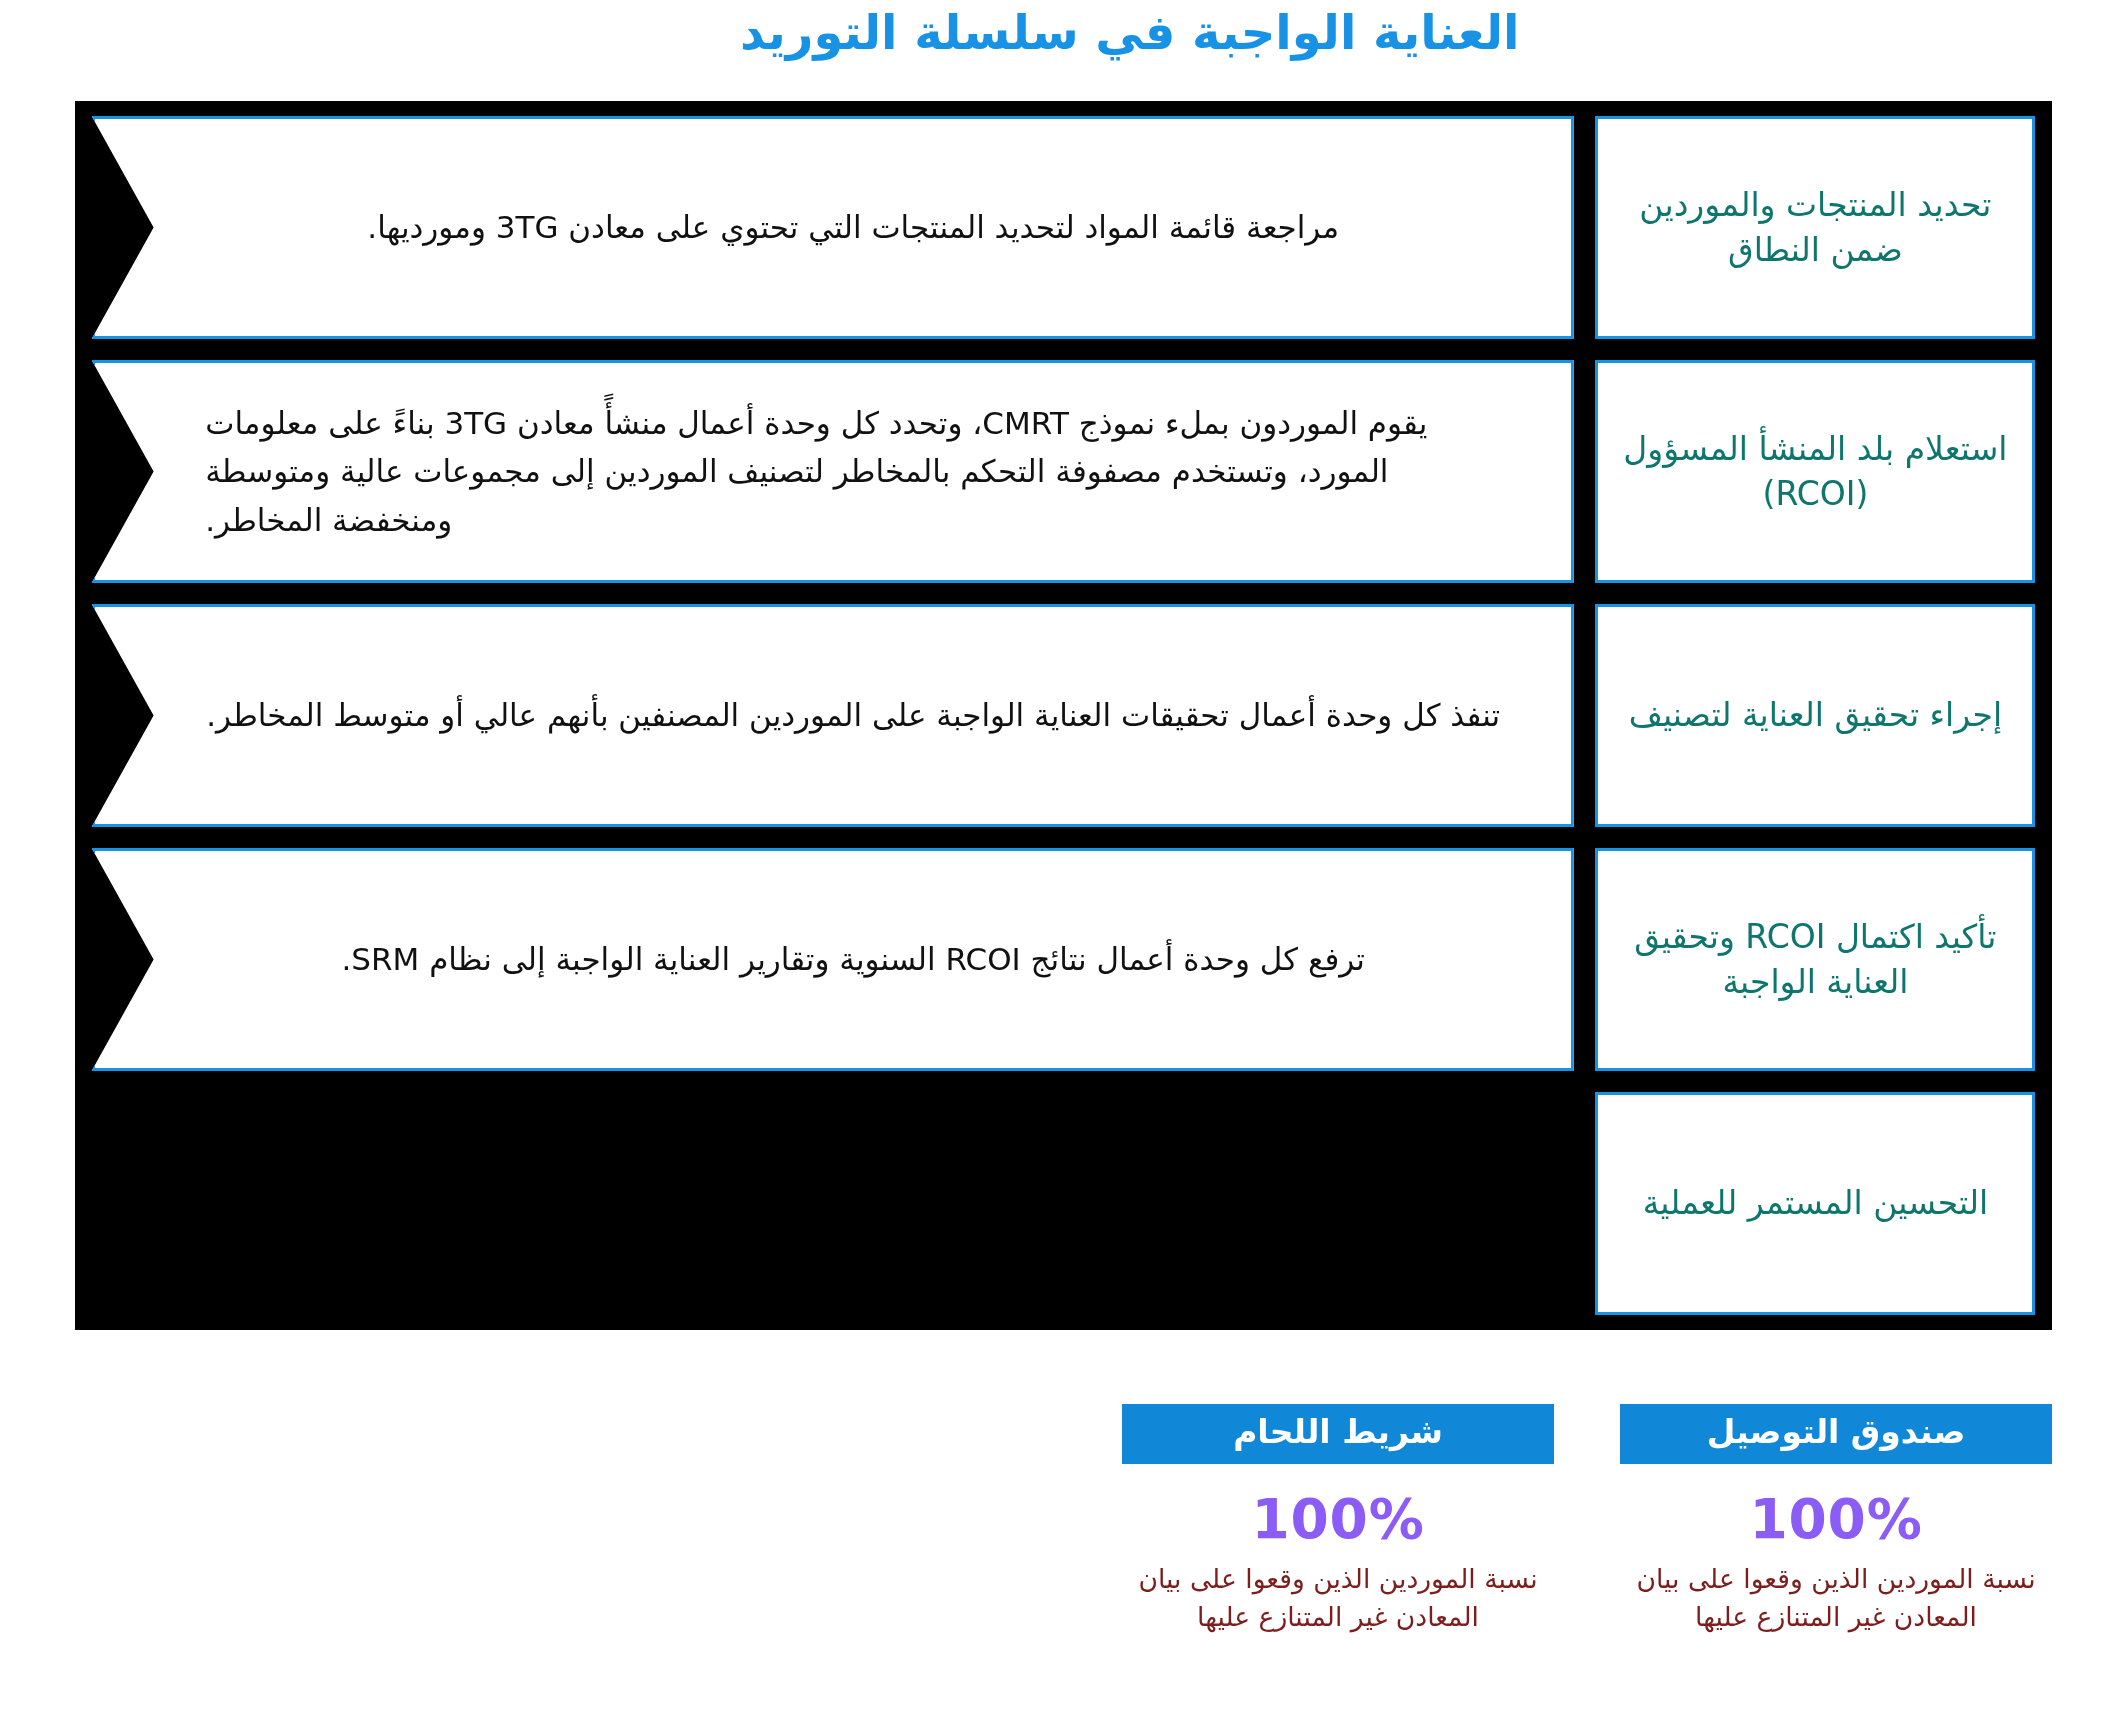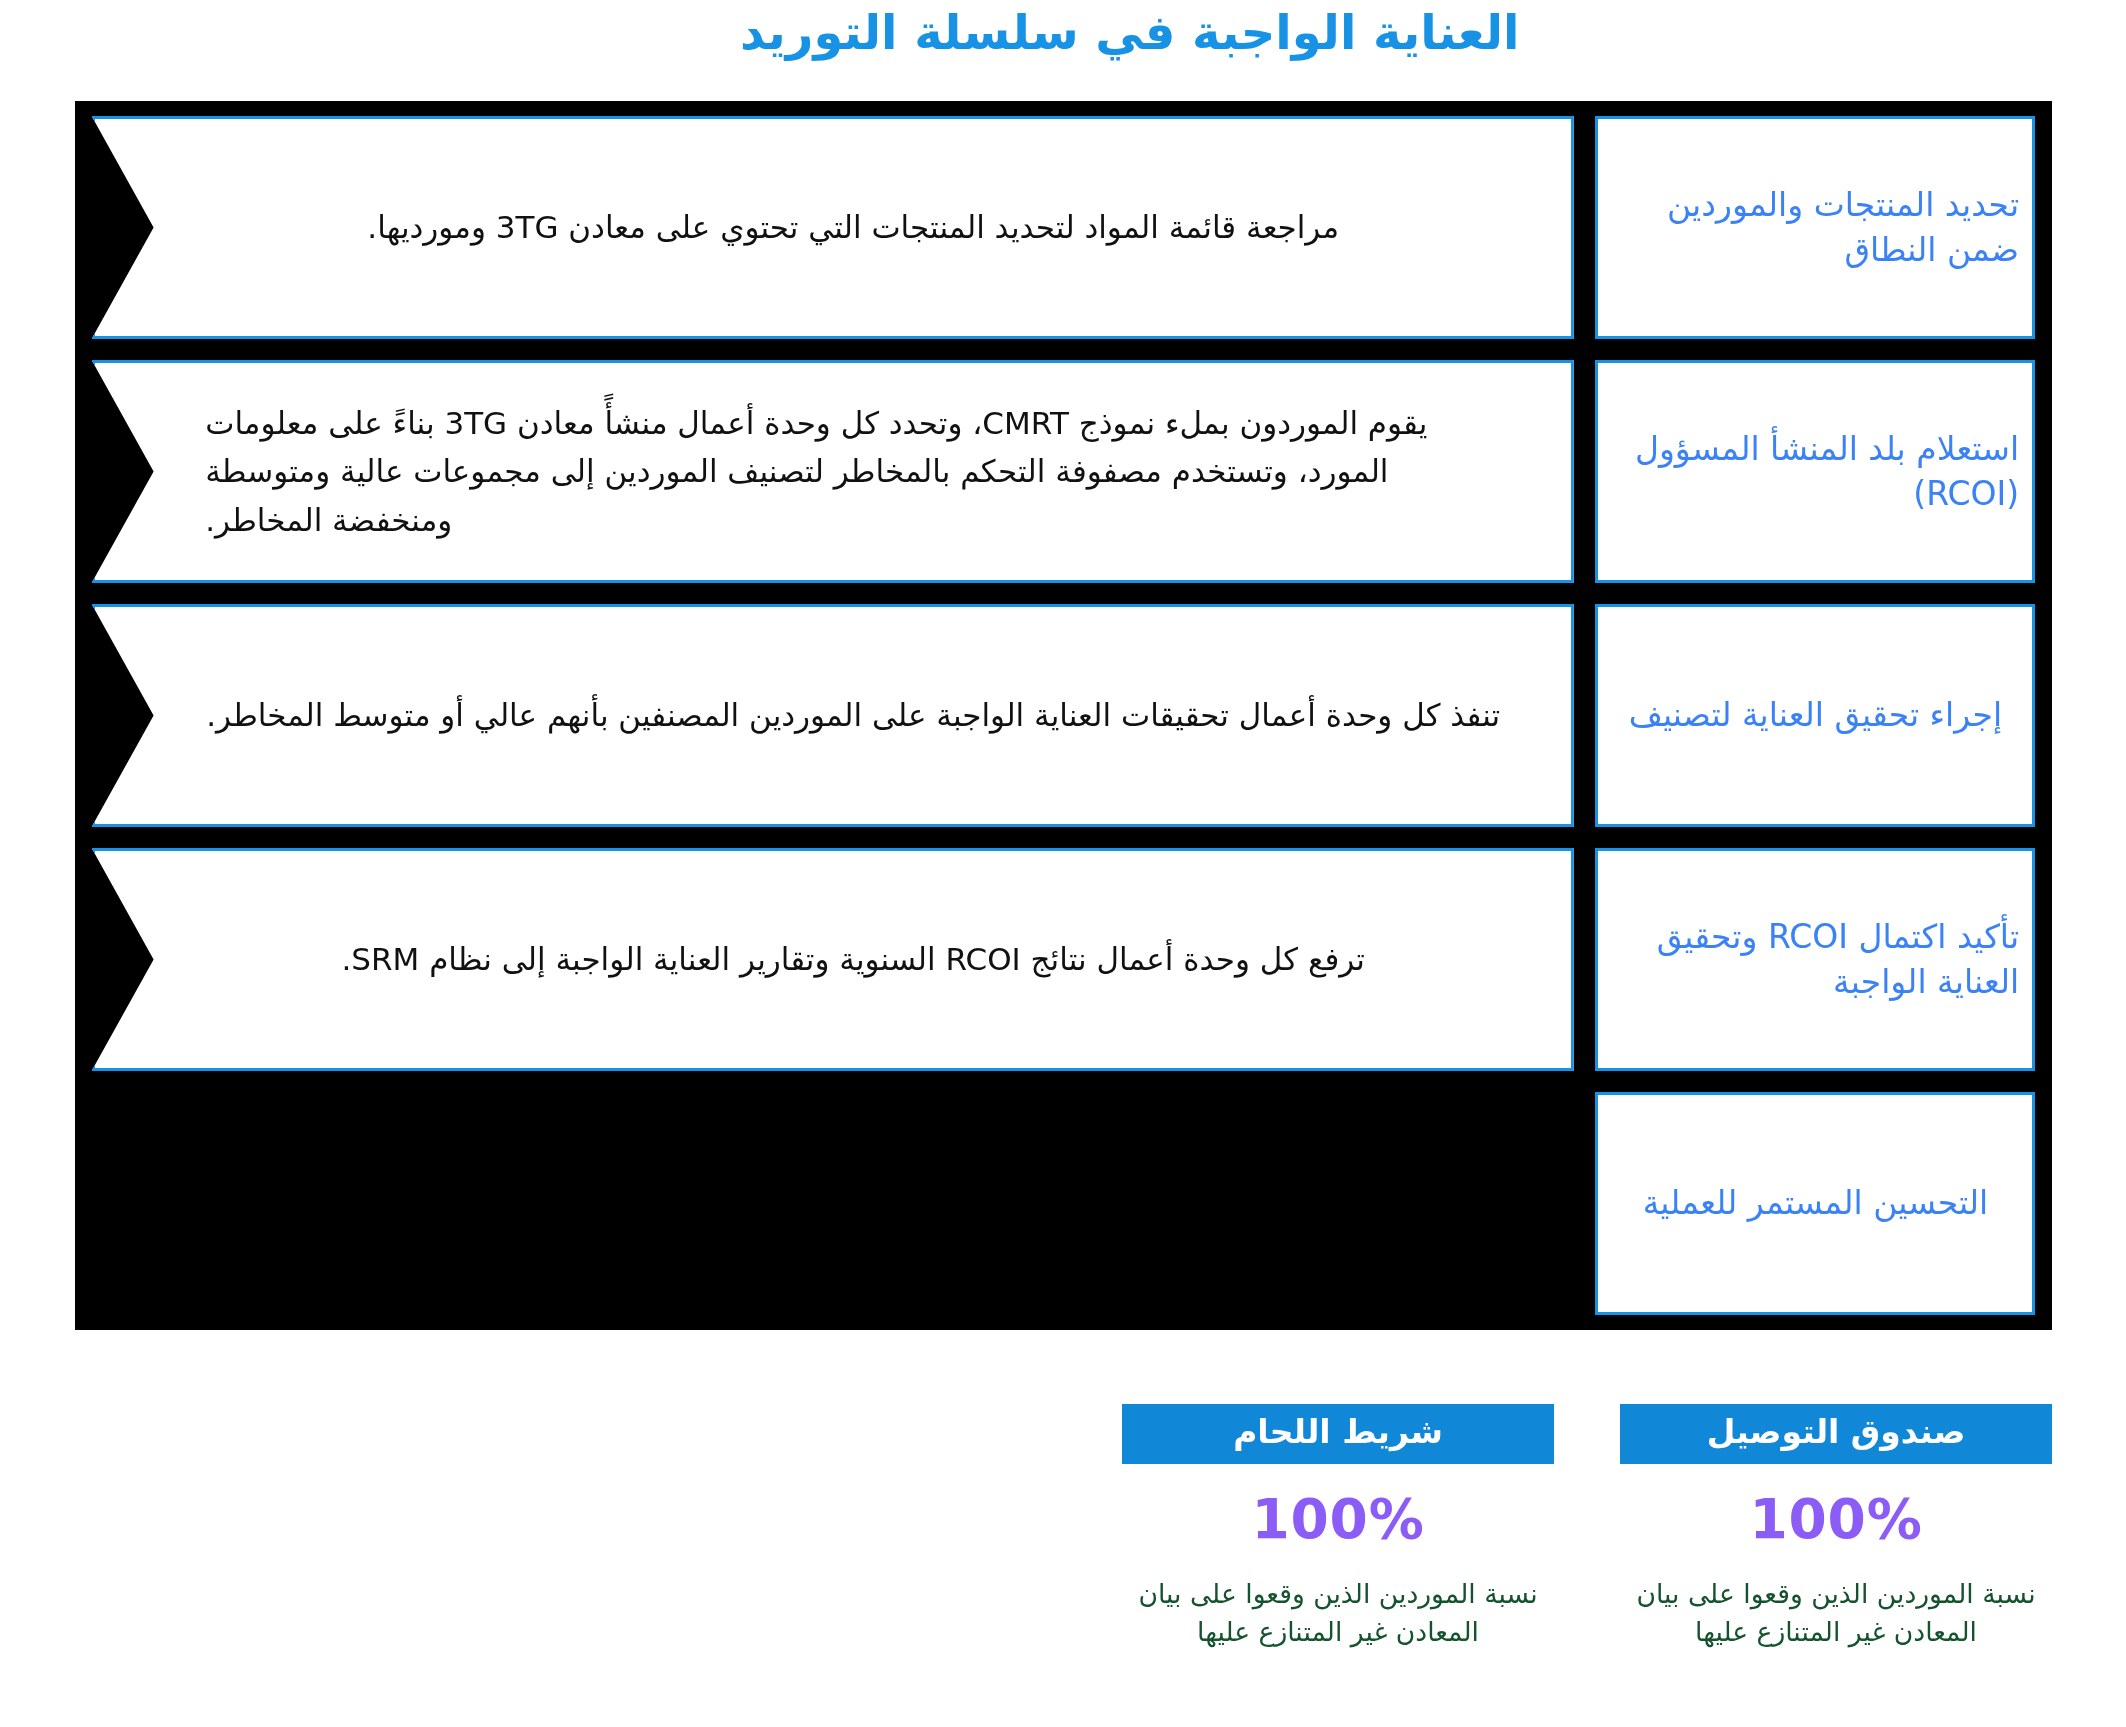--- a/index.html
+++ b/index.html
@@ -66,21 +66,22 @@
 
   
   .row-label {
     width: 440px;
     background: #ffffff;
     border: 3.3px solid #1792e5;
     box-sizing: border-box;
     display: flex;
     align-items: center;
     justify-content: center;
-    color: #3b82f6;
+    text-align: center;
+    color: #0f766e;
     font-size: 33px;
     line-height: 1.35;
     padding: 5px 13.3px;
     direction: rtl;
   }
 
   
   .row-gap {
     width: 21.6px;
     flex: 0 0 21.6px;
@@ -135,24 +136,24 @@
     line-height: 1.1;
   }
   .kpi-value {
     color: #8b5cf6;
     font-size: 55px;
     font-weight: bold;
     margin-top: 23px;
     letter-spacing: 0.8px;
   }
   .kpi-caption {
-    color: #14532d;
+    color: #7f1d1d;
     font-size: 26.6px;
     line-height: 1.45;
-    margin-top: 24px;
+    margin-top: 9px;
     padding: 0 5px;
   }
 </style>
 </head>
 <body>
 
 <div class="page">
 
   <div class="title">
     <span class="title-inner">العناية الواجبة في سلسلة التوريد</span>

